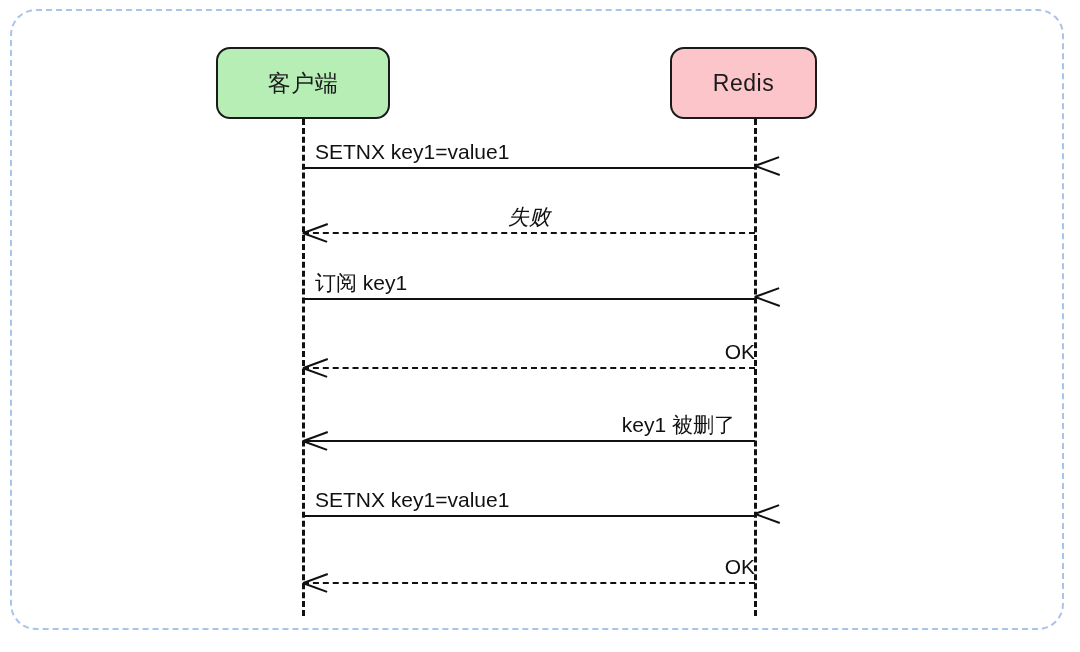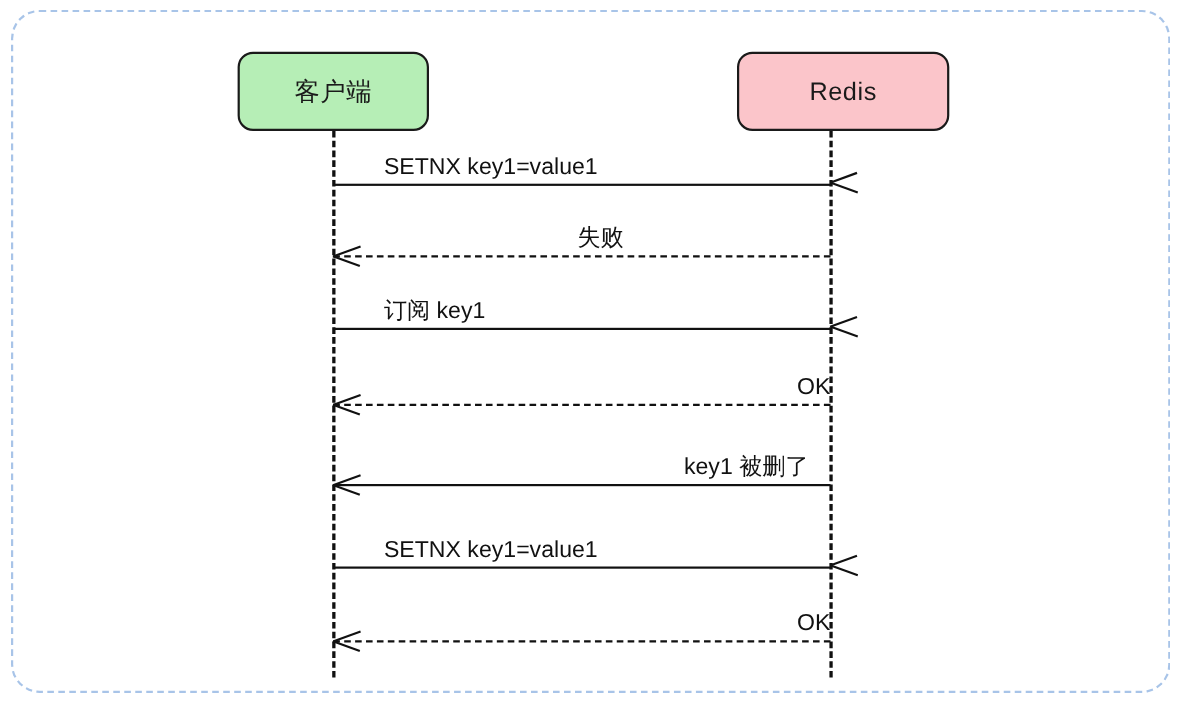--- a/index.html
+++ b/index.html
@@ -45,21 +45,21 @@
   #participant-client {
     left: 216px;
     top: 47px;
     width: 174px;
     height: 72px;
     background: #b6eeb6;
   }
   #participant-redis {
     left: 670px;
     top: 47px;
-    width: 193px;
+    width: 147px;
     height: 72px;
     background: #fbc5ca;
   }
   
   .lifeline {
     position: absolute;
     top: 119px;
     height: 497px;
     width: 0;
     border-left: 3px dashed #111111;
@@ -115,21 +115,20 @@
     left: 0; transform: rotate(20deg); transform-origin: 0 0;
   }
   
   .msg-label {
     position: absolute;
     bottom: 4px;
     font-size: 21px;
     color: #111111;
     white-space: nowrap;
     line-height: 1.1;
-    margin-left: 34px;
   }
   .msg-label.align-left   { left: 12px; }
   .msg-label.align-right  { right: 20px; }
   .msg-label.align-center { left: 0; right: 0; text-align: right; }
 </style>
 </head>
 <body>
 
 <div id="canvas">
 
@@ -154,21 +153,21 @@
       </div>
     <div class="msg-label align-left">SETNX key1=value1</div>
   </div>
 
   <div class="message" style="top:232px;">
     <div class="msg-line dashed"></div>
     <div class="arrowhead left">
         <i></i>
         <i></i>
       </div>
-    <div class="msg-label align-center" style="text-align:center;padding-right:0;">失败</div>
+    <div class="msg-label align-center" style="text-align:center;padding-right:0;font-style:italic;">失败</div>
   </div>
 
   <div class="message" style="top:298px;">
     <div class="msg-line"></div>
     <div class="arrowhead right">
         <i></i>
         <i></i>
       </div>
     <div class="msg-label align-left">订阅 key1</div>
   </div>

